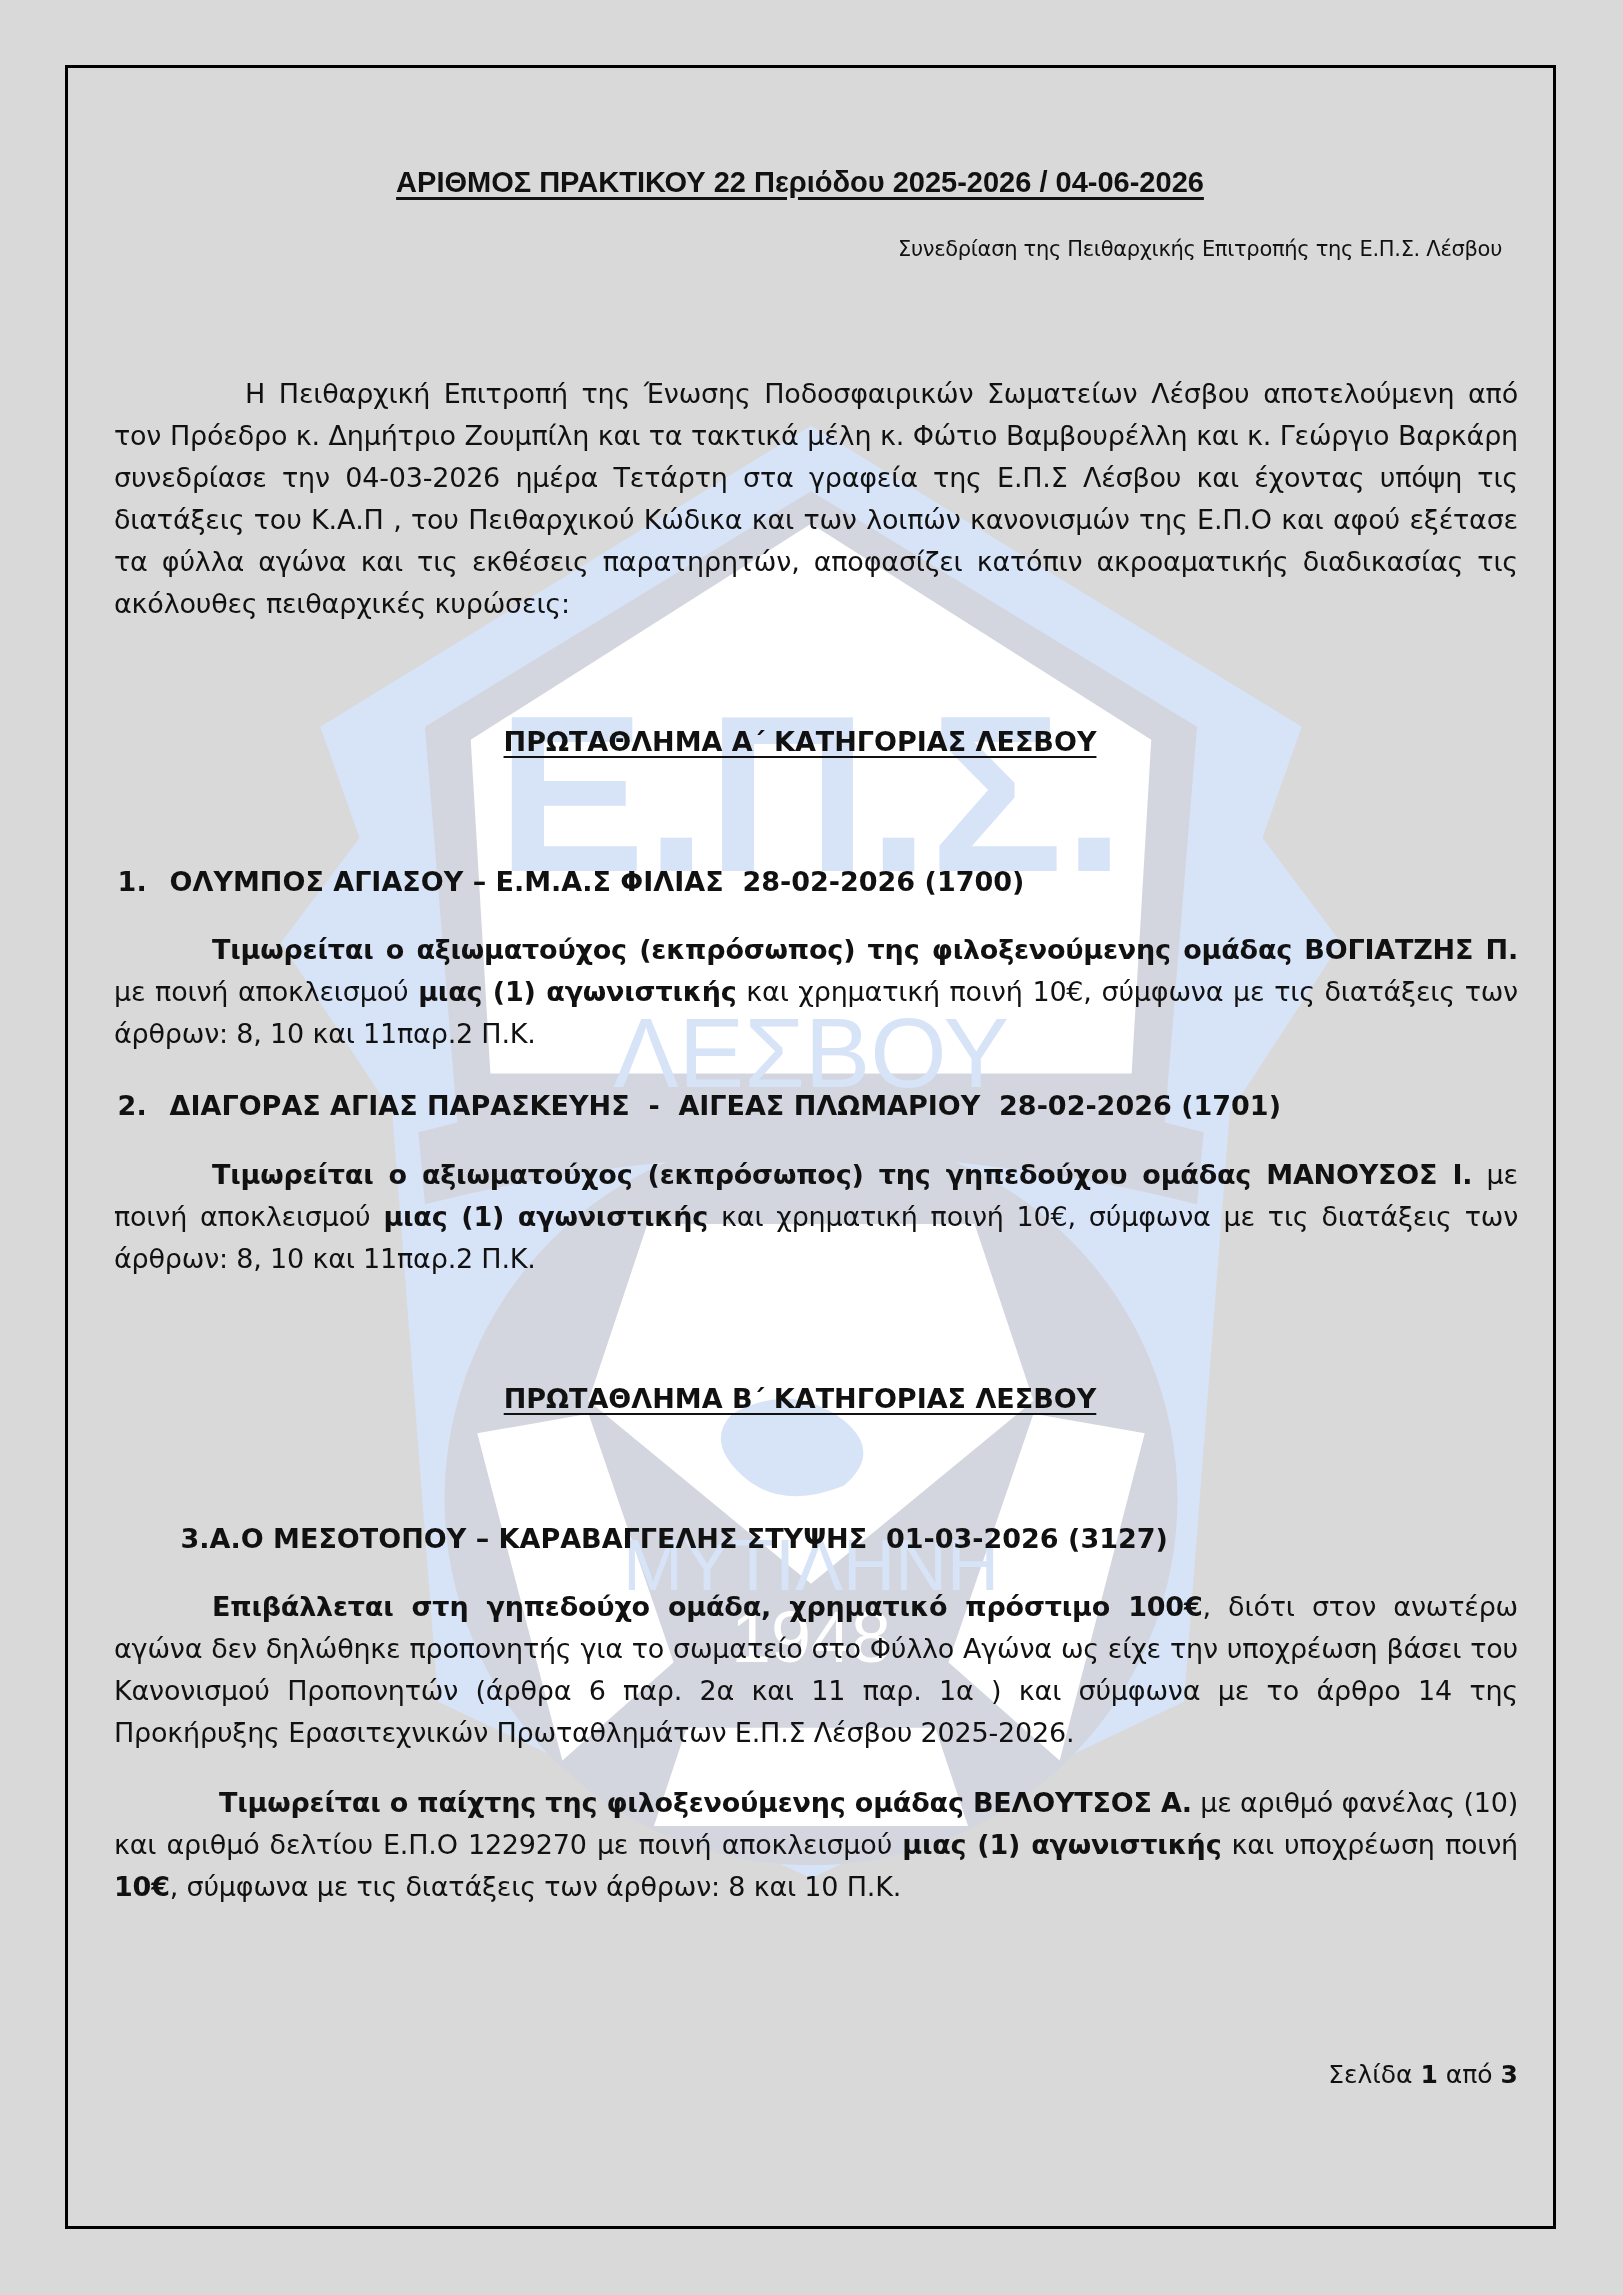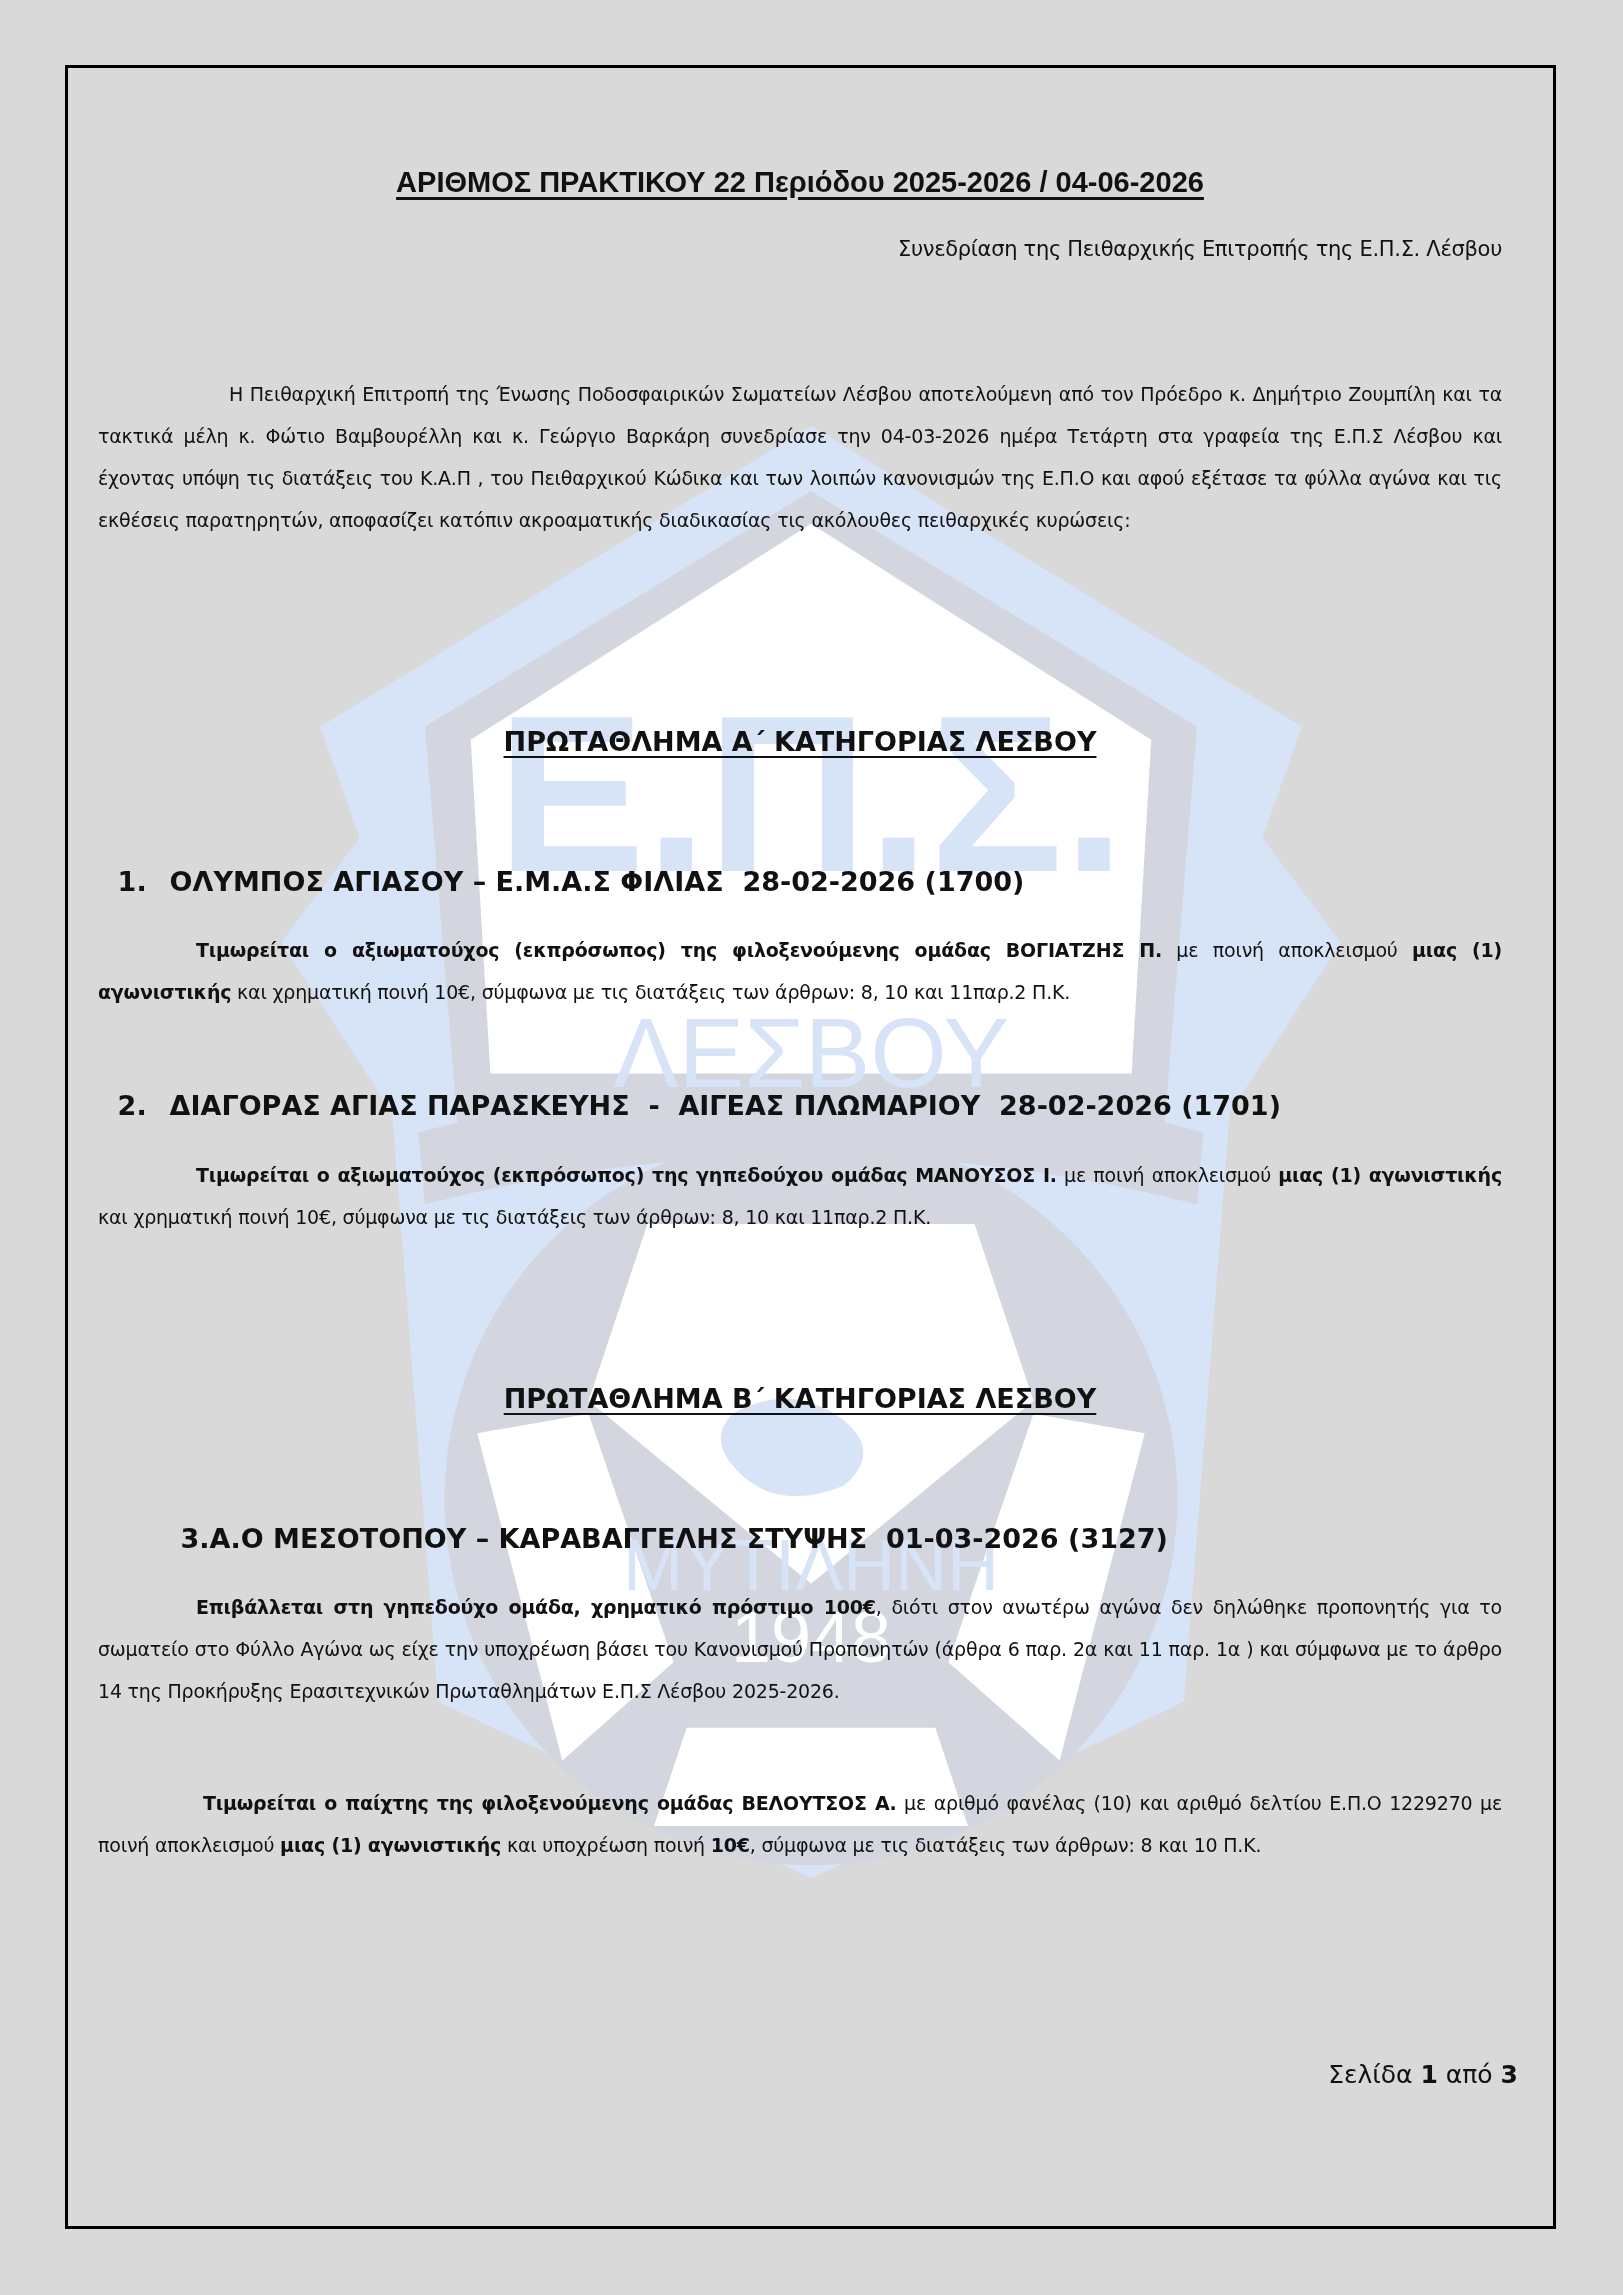--- a/index.html
+++ b/index.html
@@ -39,22 +39,22 @@
   }
   .subtitle {
     position: absolute; left: 0; width: 1404px; top: 237px;
     text-align: right;
     font-size: 21px;
     text-decoration-thickness: 2px;
     text-underline-offset: 5.2px;
     letter-spacing: -0.3px;
   }
   .para {
-    position: absolute; left: 0; width: 1404px;
-    font-size: 19px; line-height: 42px;
+    position: absolute; left: 16px; width: 1404px;
+    font-size: 27px; line-height: 42px;
     text-align: justify;
     letter-spacing: -0.2px;
   }
   .heading {
     position: absolute; left: 0; width: 1404px;
     text-align: center;
     font-weight: bold; font-size: 27px;
     text-decoration: underline; text-decoration-thickness: 2px;
     text-underline-offset: 4.6px;
   }

